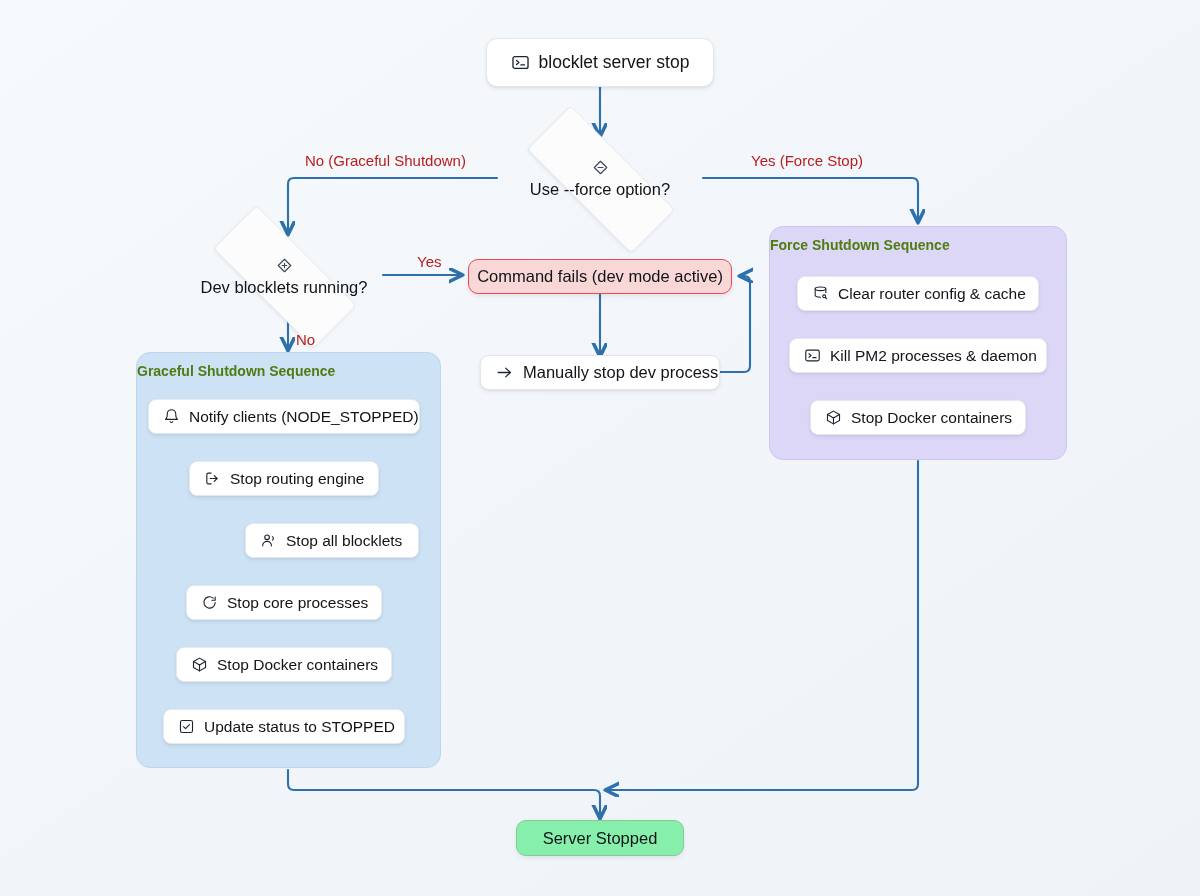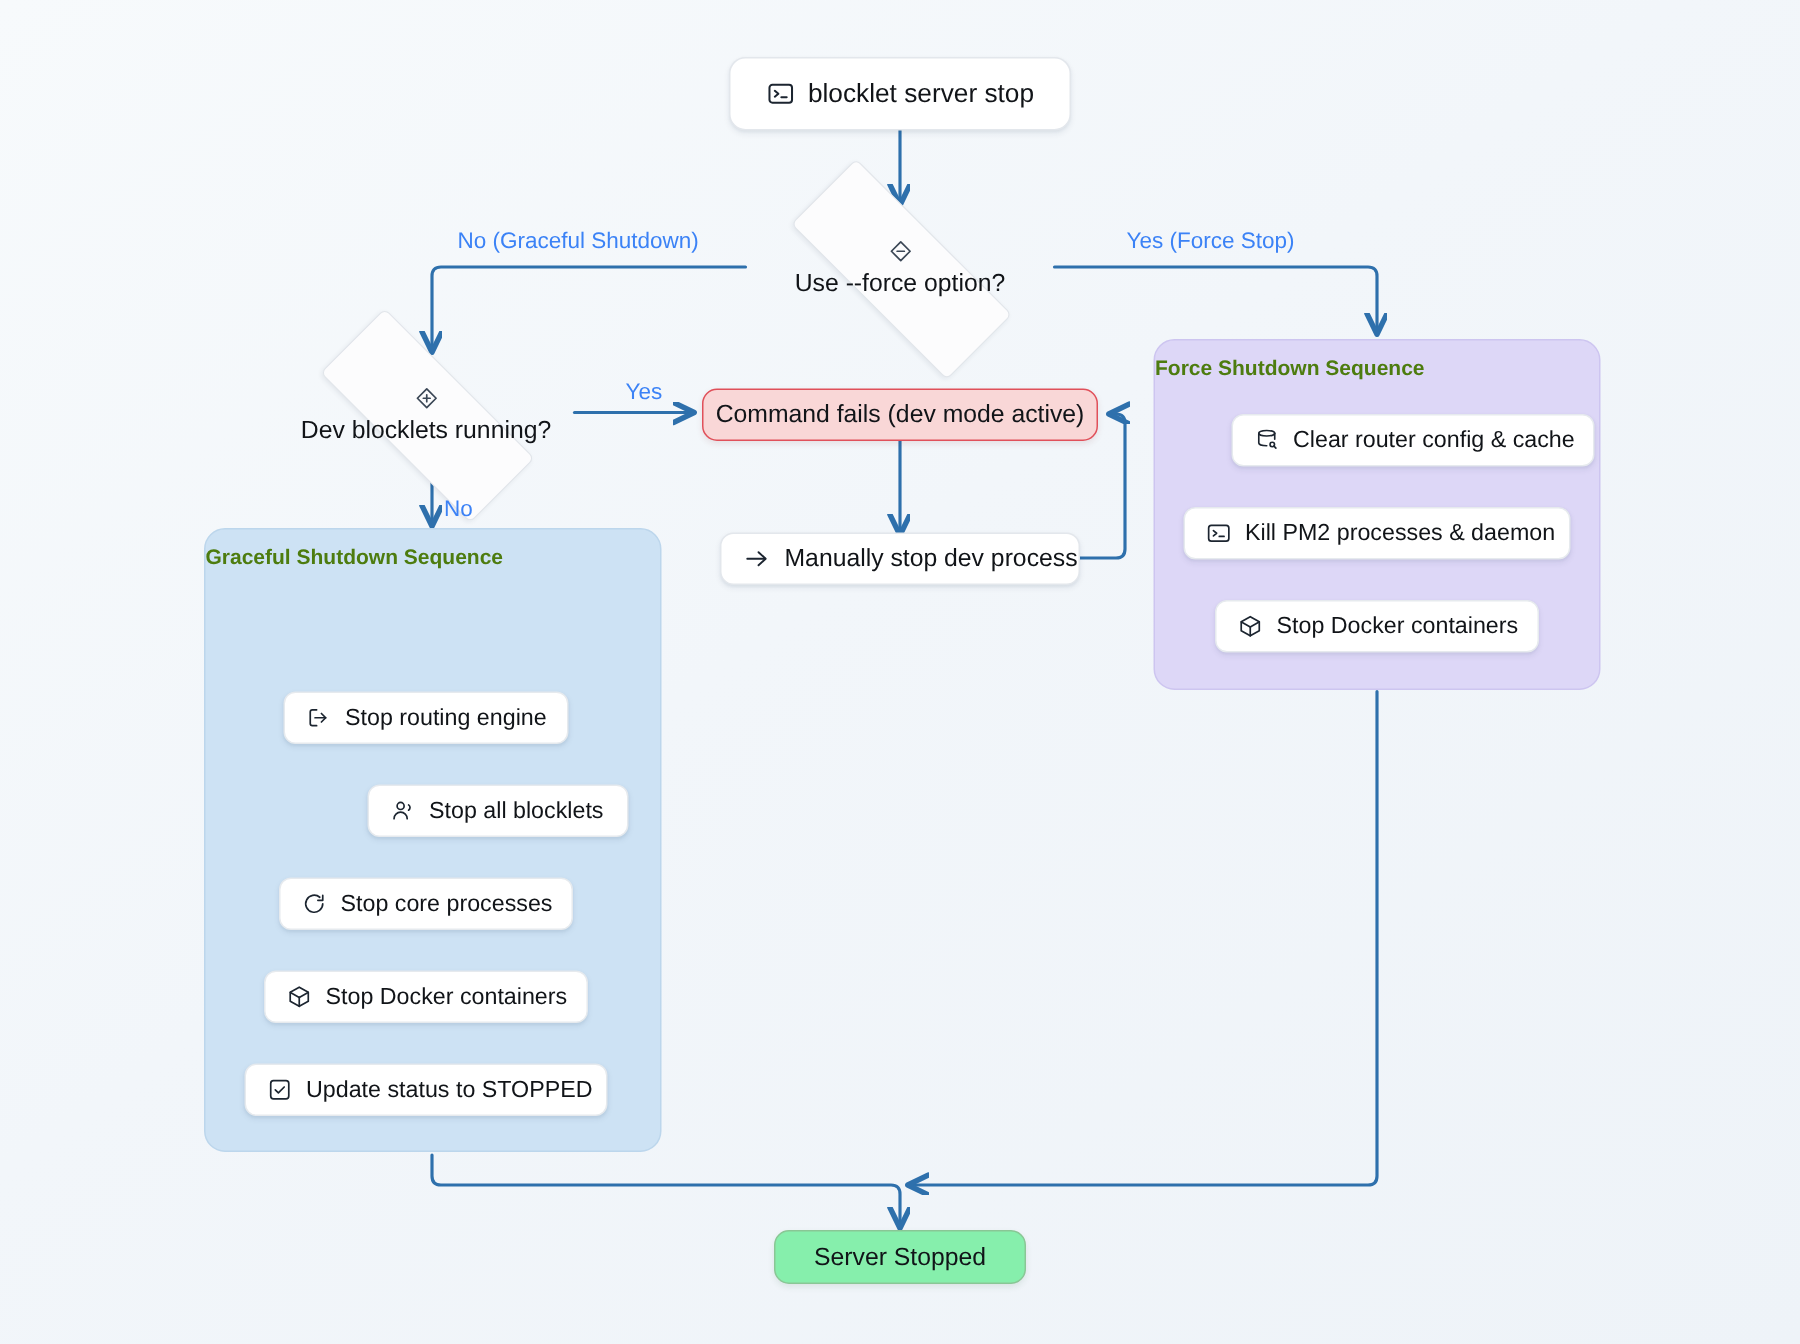--- a/index.html
+++ b/index.html
@@ -71,21 +71,21 @@
   }
   .group.graceful{background:#cde2f4;border:1px solid #bcd6ec;}
   .group.force{background:#ddd7f7;border:1px solid #cdc5f0;}
   .group .grp-title{
     position:absolute;left:0;right:0;top:10px;text-align:left;
     font-size:14px;font-weight:bold;color:#4d7c0f;
   }
 
   
   .elabel{
-    position:absolute;font-size:15px;color:#3b82f6;white-space:nowrap;
+    position:absolute;font-size:15px;color:#b91c1c;white-space:nowrap;
     line-height:1;
   }
 </style>
 </head>
 <body>
 
 <div id="canvas">
 
   <svg class="edges" viewBox="0 0 1200 896">
     <defs>
@@ -167,20 +167,29 @@
   <div class="node" style="left:480px;top:355px;width:240px;height:35px;justify-content:flex-start;padding-left:14px;">
     <span class="ico">
       <svg width="19" height="19" viewBox="0 0 24 24" fill="none" stroke="#1c2530" stroke-width="1.6" stroke-linecap="round" stroke-linejoin="round">
         <path d="M4 12h15"></path>
           <path d="M13.5 6.5 19.5 12 13.5 17.5"></path>
       </svg>
     </span>
     <span class="lbl">Manually stop dev process</span>
   </div>
 
+  <div class="node inner" style="left:148px;top:399px;width:272px;height:35px;justify-content:flex-start;padding-left:14px;">
+    <span class="ico">
+      <svg width="17" height="17" viewBox="0 0 24 24" fill="none" stroke="#1c2530" stroke-width="1.6" stroke-linecap="round" stroke-linejoin="round">
+        <path d="M18 8.5A6 6 0 1 0 6 8.5c0 6-2.5 7.5-2.5 7.5h17S18 14.5 18 8.5"></path>
+          <path d="M10.3 19.5a2 2 0 0 0 3.4 0"></path>
+      </svg>
+    </span>
+    <span class="lbl">Notify clients (NODE_STOPPED)</span>
+  </div>
 
   <div class="node inner" style="left:189px;top:461px;width:190px;height:35px;justify-content:flex-start;padding-left:14px;">
     <span class="ico">
       <svg width="17" height="17" viewBox="0 0 24 24" fill="none" stroke="#1c2530" stroke-width="1.6" stroke-linecap="round" stroke-linejoin="round">
         <path d="M10 4.5H6a2 2 0 0 0-2 2v11a2 2 0 0 0 2 2h4"></path>
           <path d="M14.5 8 18.5 12l-4 4"></path>
           <path d="M18.5 12H8.5"></path>
       </svg>
     </span>
     <span class="lbl">Stop routing engine</span>
@@ -221,21 +230,21 @@
   <div class="node inner" style="left:163px;top:709px;width:242px;height:35px;justify-content:flex-start;padding-left:14px;">
     <span class="ico">
       <svg width="17" height="17" viewBox="0 0 24 24" fill="none" stroke="#1c2530" stroke-width="1.6" stroke-linecap="round" stroke-linejoin="round">
         <rect x="3.5" y="3.5" width="17" height="17" rx="2.6"></rect>
           <path d="M7.8 12.2 10.7 15l5.5-5.6"></path>
       </svg>
     </span>
     <span class="lbl">Update status to STOPPED</span>
   </div>
 
-  <div class="node inner" style="left:797px;top:276px;width:242px;height:35px;justify-content:flex-start;padding-left:14px;margin-left:24px;">
+  <div class="node inner" style="left:797px;top:276px;width:242px;height:35px;justify-content:flex-start;padding-left:14px;">
     <span class="ico">
       <svg width="17" height="17" viewBox="0 0 24 24" fill="none" stroke="#1c2530" stroke-width="1.55" stroke-linecap="round" stroke-linejoin="round">
         <ellipse cx="12" cy="5.4" rx="7.5" ry="2.6"></ellipse>
           <path d="M4.5 5.4v9.2c0 1.4 3.4 2.6 7.5 2.6"></path>
           <path d="M19.5 5.4v5.6"></path>
         <circle cx="17.2" cy="16" r="2.1"></circle>
           <path d="M18.8 17.6 20.6 19.4"></path>
       </svg>
     </span>
     <span class="lbl">Clear router config &amp; cache</span>

